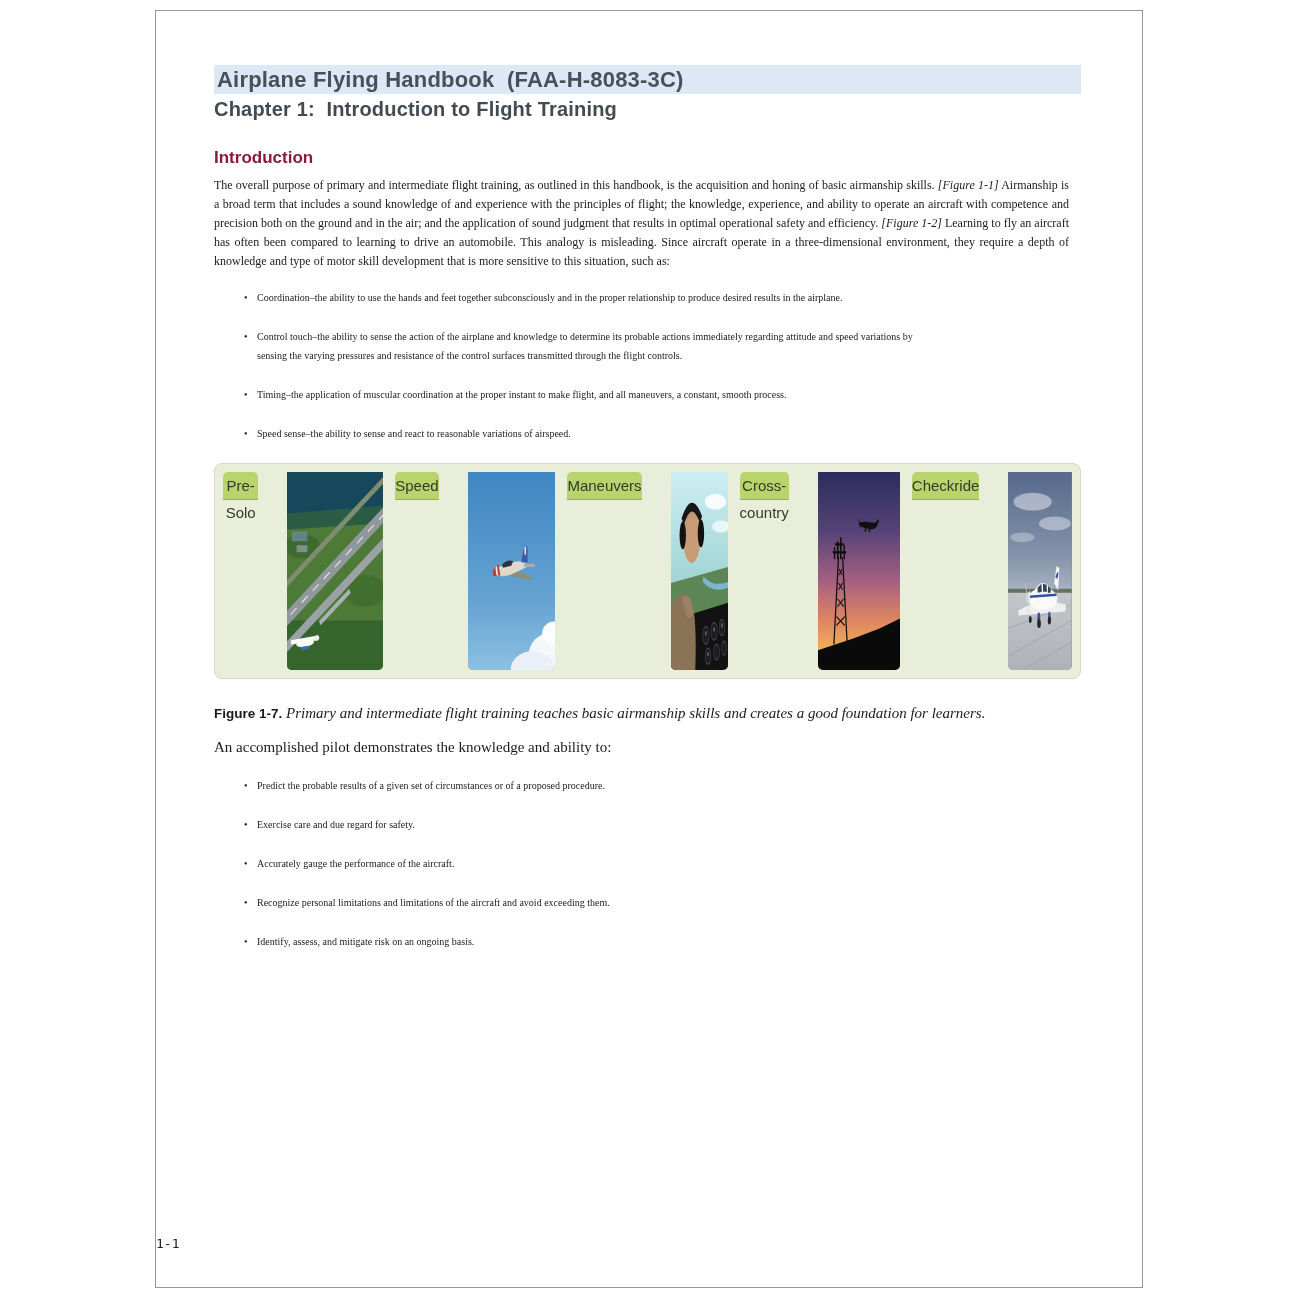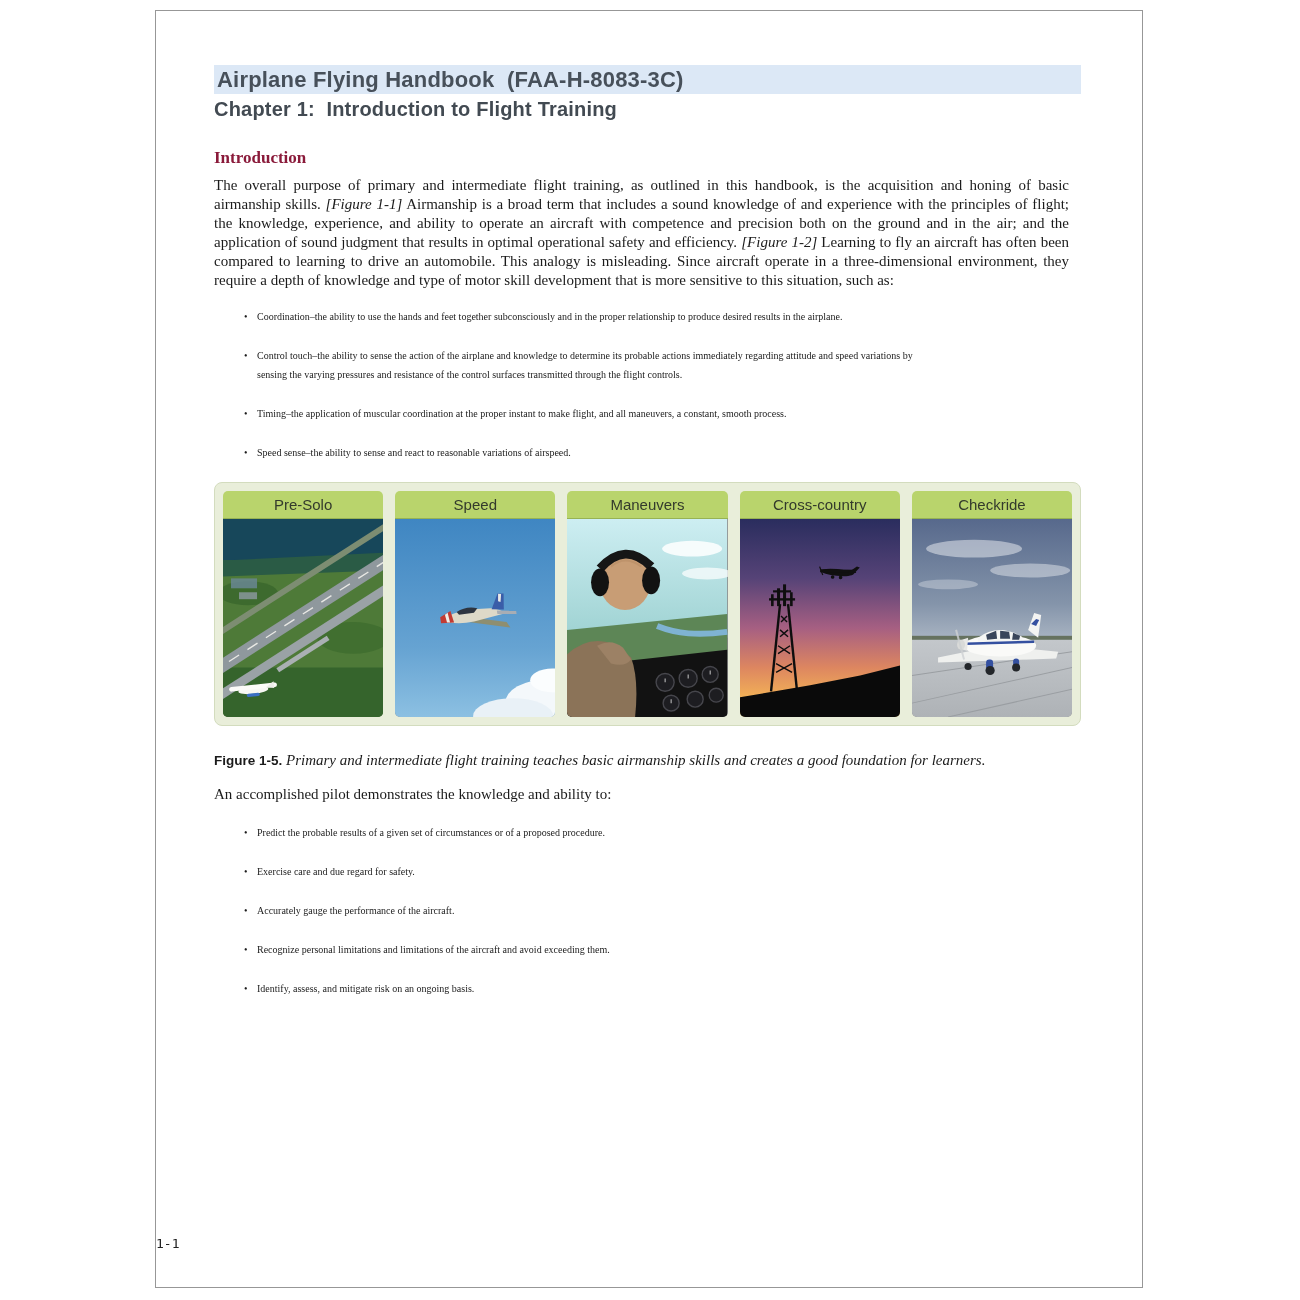--- a/index.html
+++ b/index.html
@@ -19,43 +19,43 @@
   }
   .doc-title {
     font-family:"Liberation Sans", sans-serif; font-size:22px; font-weight:bold;
     color:#47505a; margin:0; padding-left:3px; white-space:pre-wrap; letter-spacing:0.2px;
   }
   .chapter-title {
     font-family:"Liberation Sans", sans-serif; font-size:20px; font-weight:bold;
     color:#424a52; margin-top:4px; white-space:pre-wrap; letter-spacing:0.2px;
   }
   .section-heading {
-    font-family:Liberation Serif, serif; font-size:17px; font-weight:bold;
+    font-family:Liberation Sans, sans-serif; font-size:17px; font-weight:bold;
     color:#8a1a3a; margin-top:27px;
   }
   p.body-par {
-    font-size:15px; line-height:19px; text-align:justify; margin:8px 12px 0 0;
+    font-size:12px; line-height:19px; text-align:justify; margin:8px 12px 0 0;
   }
   .figref { font-style:italic; }
 
   ul.bullets {
     list-style:none; margin:17px 0 0 0; padding:0 0 0 30px; width:690px;
   }
   ul.bullets li {
     position:relative; font-size:10px; line-height:19px;
     margin:0 0 20px 0; padding-left:13px;
   }
   ul.bullets li::before { content:"\2022"; position:absolute; left:0; top:0; }
   ul.bullets.second { margin-top:19px; width:700px; }
 
   .figure-box {
     margin-top:20px; box-sizing:border-box; width:867px; background:#e9eeda;
     border:1px solid #d3dcbe; border-radius:8px; padding:8px; display:flex; gap:12px;
   }
-  .panel { flex:1; display:flex; flex-direction:column; min-width:0; }
+  .panel { flex:1; display:flex; min-width:0;gap:29px; }
   .panel-label {
     background:#b9d46c; border-radius:5px 5px 0 0; height:27px; line-height:27px;
     text-align:center; font-family:"Liberation Sans", sans-serif; font-size:15px;
     color:#333a2c; border-bottom:1px solid #97b254;
   }
   .panel-photo { height:198px; border-radius:0 0 5px 5px; overflow:hidden; background:#888; }
   .panel-photo svg { display:block; width:100%; height:100%; }
 
   .figure-caption { margin-top:26px; font-size:15px; }
   .cap-label { font-family:"Liberation Sans", sans-serif; font-weight:bold; font-size:13.5px; }
@@ -276,21 +276,21 @@
             <circle cx="78" cy="153" r="4.6" fill="#23262a"></circle>
             <rect x="101" y="141" width="6" height="9" rx="3" fill="#3450a0"></rect>
             <circle cx="104" cy="150" r="4" fill="#23262a"></circle>
             <circle cx="56" cy="149" r="3.6" fill="#23262a"></circle>
           </svg>
         </div>
       </div>
 
     </div>
 
-    <div class="figure-caption"><span class="cap-label">Figure 1-5.</span><span class="cap-text"> Primary and intermediate flight training teaches basic airmanship skills and creates a good foundation for learners.</span></div>
+    <div class="figure-caption"><span class="cap-label">Figure 1-7.</span><span class="cap-text"> Primary and intermediate flight training teaches basic airmanship skills and creates a good foundation for learners.</span></div>
 
     <p class="lead-par">An accomplished pilot demonstrates the knowledge and ability to:</p>
 
     <ul class="bullets second">
       <li>Predict the probable results of a given set of circumstances or of a proposed procedure.</li>
       <li>Exercise care and due regard for safety.</li>
       <li>Accurately gauge the performance of the aircraft.</li>
       <li>Recognize personal limitations and limitations of the aircraft and avoid exceeding them.</li>
       <li>Identify, assess, and mitigate risk on an ongoing basis.</li>
     </ul>

